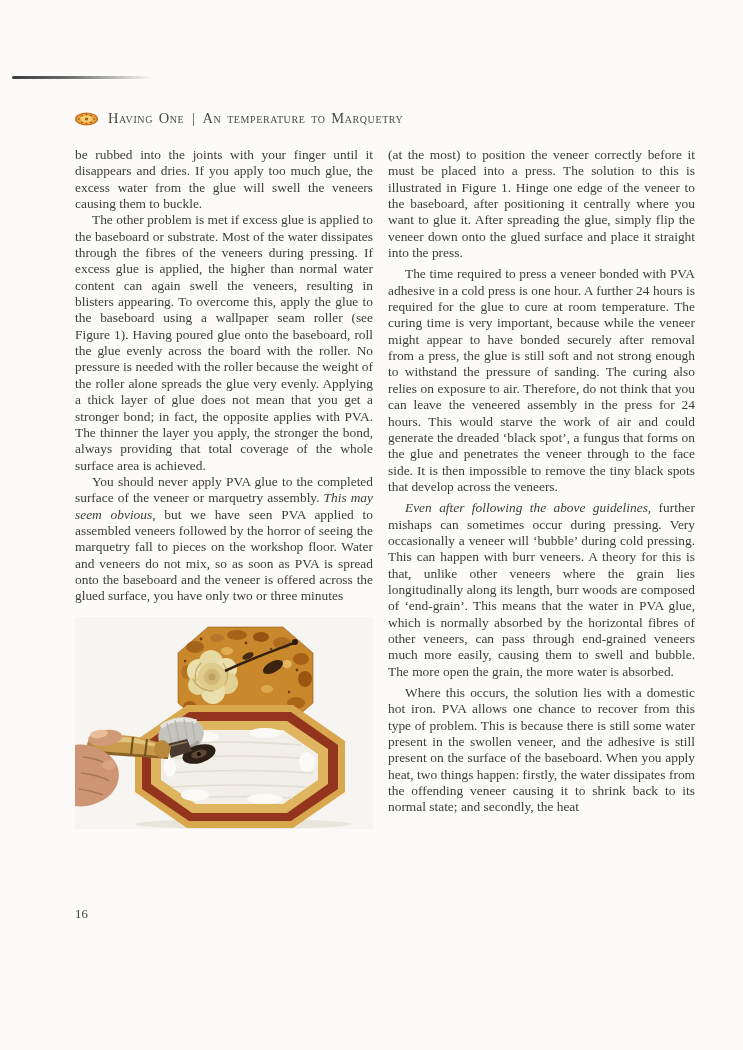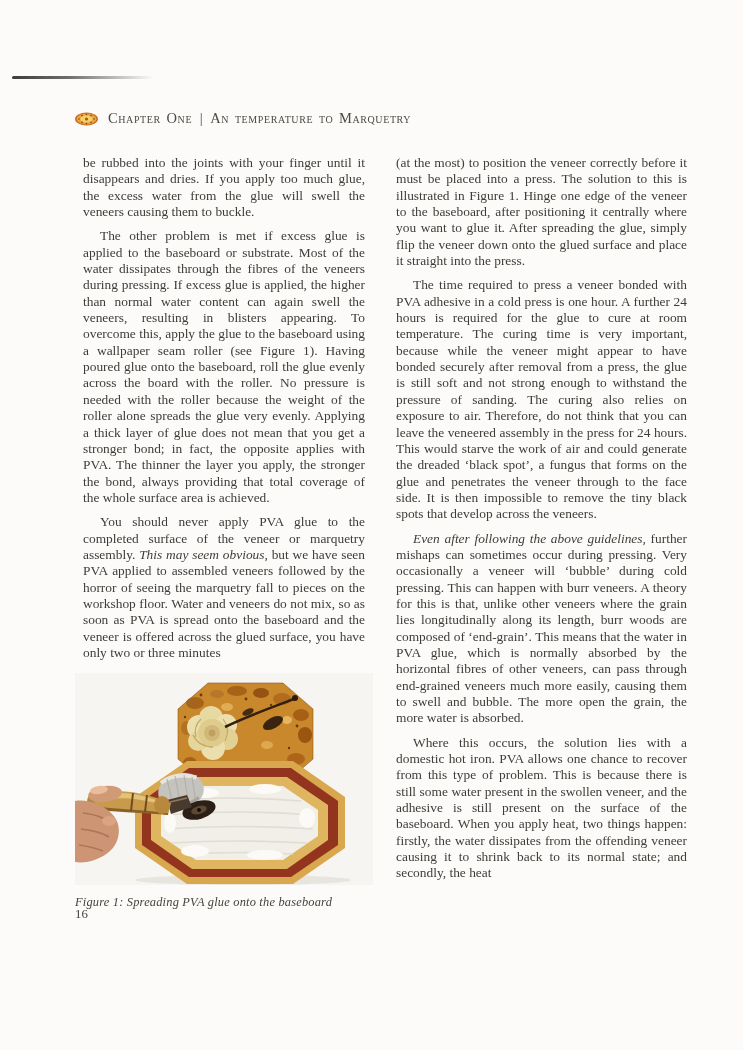--- a/index.html
+++ b/index.html
@@ -27,21 +27,21 @@
     font-variant:small-caps;
     font-size:14.5px; letter-spacing:0.6px; word-spacing:1.5px;
     color:#4b4943;
   }
   .chapter-title .sep { padding:0 2px; }
 
   .col { position:absolute; top:147px; text-align:justify;
          font-size:13.4px; line-height:16.35px; color:#3e3c37; }
   .col-left  { left:75px;  width:298px; }
   .col-right { left:388px; width:307px; }
-  .col p { margin:8px; }
+  .col p { margin:0; }
   .ind { text-indent:17px; }
   .mt  { margin-top:5px !important; }
 
   figure { margin:12px 0 0 0; }
   .photo { width:298px; height:212px; }
   .photo svg { display:block; }
   figcaption {
     margin-top:9px;
     font-style:italic;
     font-size:12.4px;
@@ -74,21 +74,21 @@
             <circle cx="20" cy="8" r="0.8"></circle>
           <circle cx="8" cy="4.6" r="0.8"></circle>
             <circle cx="17" cy="4.6" r="0.8"></circle>
           <circle cx="8" cy="11.4" r="0.8"></circle>
             <circle cx="17" cy="11.4" r="0.8"></circle>
           <circle cx="12.5" cy="3.4" r="0.8"></circle>
             <circle cx="12.5" cy="12.6" r="0.8"></circle>
         </g>
       </svg>
     </span>
-    <span class="chapter-title"><span>Chapter One</span> <span class="sep">|</span> <span>An temperature to Marquetry</span></span>
+    <span class="chapter-title"><span>Having One</span> <span class="sep">|</span> <span>An temperature to Marquetry</span></span>
   </header>
 
   <div class="col col-left">
     <p>be rubbed into the joints with your finger until it disappears and dries. If you apply too much glue, the excess water from the glue will swell the veneers causing them to buckle.</p>
     <p class="ind">The other problem is met if excess glue is applied to the baseboard or substrate. Most of the water dissipates through the fibres of the veneers during pressing. If excess glue is applied, the higher than normal water content can again swell the veneers, resulting in blisters appearing. To overcome this, apply the glue to the baseboard using a wallpaper seam roller (see Figure 1). Having poured glue onto the baseboard, roll the glue evenly across the board with the roller. No pressure is needed with the roller because the weight of the roller alone spreads the glue very evenly. Applying a thick layer of glue does not mean that you get a stronger bond; in fact, the opposite applies with PVA. The thinner the layer you apply, the stronger the bond, always providing that total coverage of the whole surface area is achieved.</p>
     <p class="ind"><span>You should never apply PVA glue to the completed surface of the veneer or marquetry assembly. </span><em>This may seem obvious</em><span>, but we have seen PVA applied to assembled veneers followed by the horror of seeing the marquetry fall to pieces on the workshop floor. Water and veneers do not mix, so as soon as PVA is spread onto the baseboard and the veneer is offered across the glued surface, you have only two or three minutes</span></p>
 
     <figure>
       <div class="photo">
         <svg width="298" height="212" viewBox="0 0 298 212">
@@ -207,21 +207,20 @@
             <ellipse cx="30" cy="121" rx="17" ry="8" fill="#d09a77" transform="rotate(-8 30 121)"></ellipse>
             <ellipse cx="24" cy="117" rx="9" ry="4" fill="#e9bd99" transform="rotate(-8 24 117)"></ellipse>
             <path d="M 0 128 C 12 126 28 131 38 142 C 47 152 45 168 36 177 C 26 187 10 191 0 189 Z" fill="#cd9573"></path>
             <path d="M 8 140 Q 26 142 36 150" stroke="#a9765a" stroke-width="1.6" fill="none"></path>
             <path d="M 6 156 Q 24 158 34 164" stroke="#a9765a" stroke-width="1.6" fill="none"></path>
             <path d="M 4 172 Q 18 174 28 178" stroke="#a9765a" stroke-width="1.6" fill="none"></path>
             <ellipse cx="34" cy="148" rx="7" ry="5" fill="#dba381"></ellipse>
           </g>
         </svg>
       </div>
-      <figcaption>Figure 1: Spreading PVA glue onto the baseboard</figcaption>
     </figure>
   </div>
 
   <div class="col col-right">
     <p>(at the most) to position the veneer correctly before it must be placed into a press. The solution to this is illustrated in Figure 1. Hinge one edge of the veneer to the baseboard, after positioning it centrally where you want to glue it. After spreading the glue, simply flip the veneer down onto the glued surface and place it straight into the press.</p>
     <p class="ind mt">The time required to press a veneer bonded with PVA adhesive in a cold press is one hour. A further 24 hours is required for the glue to cure at room temperature. The curing time is very important, because while the veneer might appear to have bonded securely after removal from a press, the glue is still soft and not strong enough to withstand the pressure of sanding. The curing also relies on exposure to air. Therefore, do not think that you can leave the veneered assembly in the press for 24 hours. This would starve the work of air and could generate the dreaded ‘black spot’, a fungus that forms on the glue and penetrates the veneer through to the face side. It is then impossible to remove the tiny black spots that develop across the veneers.</p>
     <p class="ind mt"><em>Even after following the above guidelines,</em><span> further mishaps can sometimes occur during pressing. Very occasionally a veneer will ‘bubble’ during cold pressing. This can happen with burr veneers. A theory for this is that, unlike other veneers where the grain lies longitudinally along its length, burr woods are composed of ‘end-grain’. This means that the water in PVA glue, which is normally absorbed by the horizontal fibres of other veneers, can pass through end-grained veneers much more easily, causing them to swell and bubble. The more open the grain, the more water is absorbed.</span></p>
     <p class="ind mt">Where this occurs, the solution lies with a domestic hot iron. PVA allows one chance to recover from this type of problem. This is because there is still some water present in the swollen veneer, and the adhesive is still present on the surface of the baseboard. When you apply heat, two things happen: firstly, the water dissipates from the offending veneer causing it to shrink back to its normal state; and secondly, the heat</p>
   </div>
 

